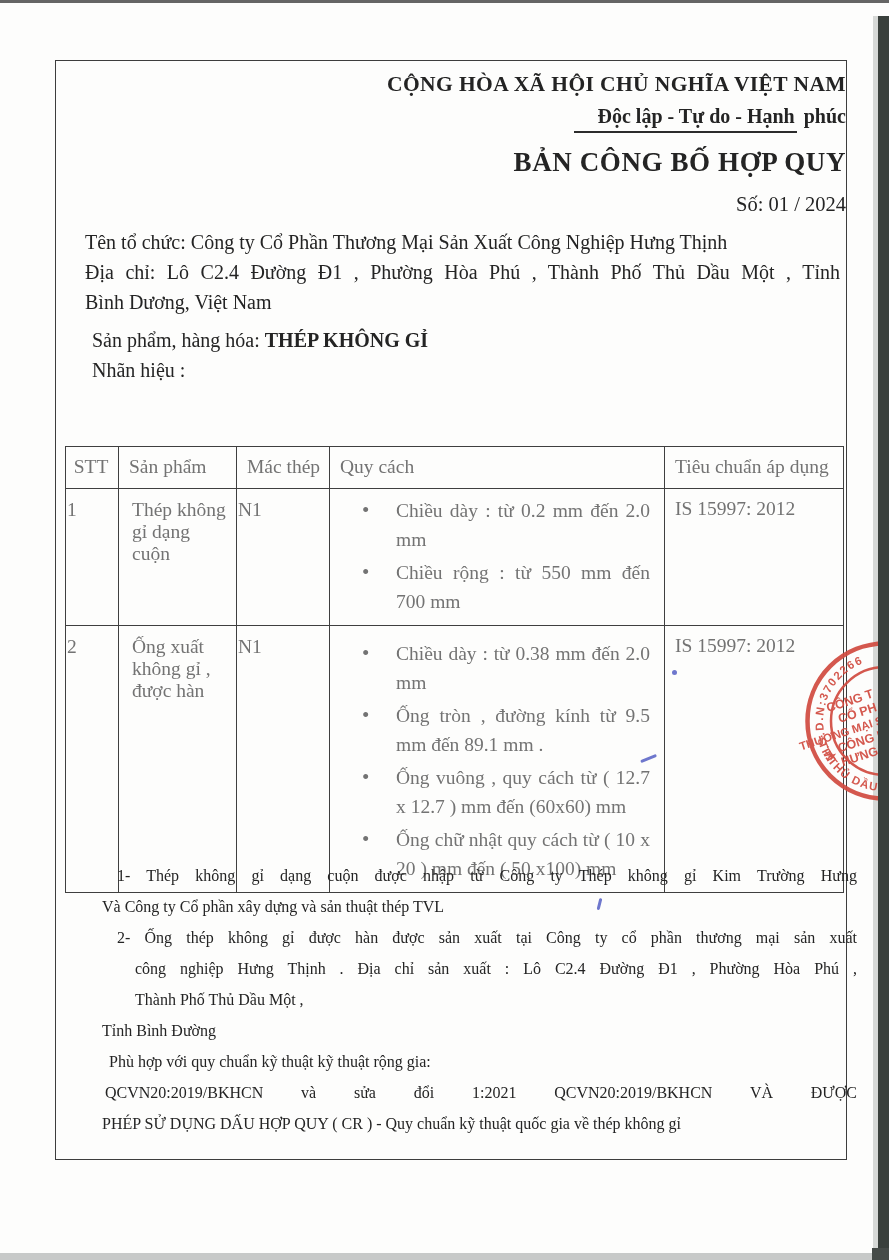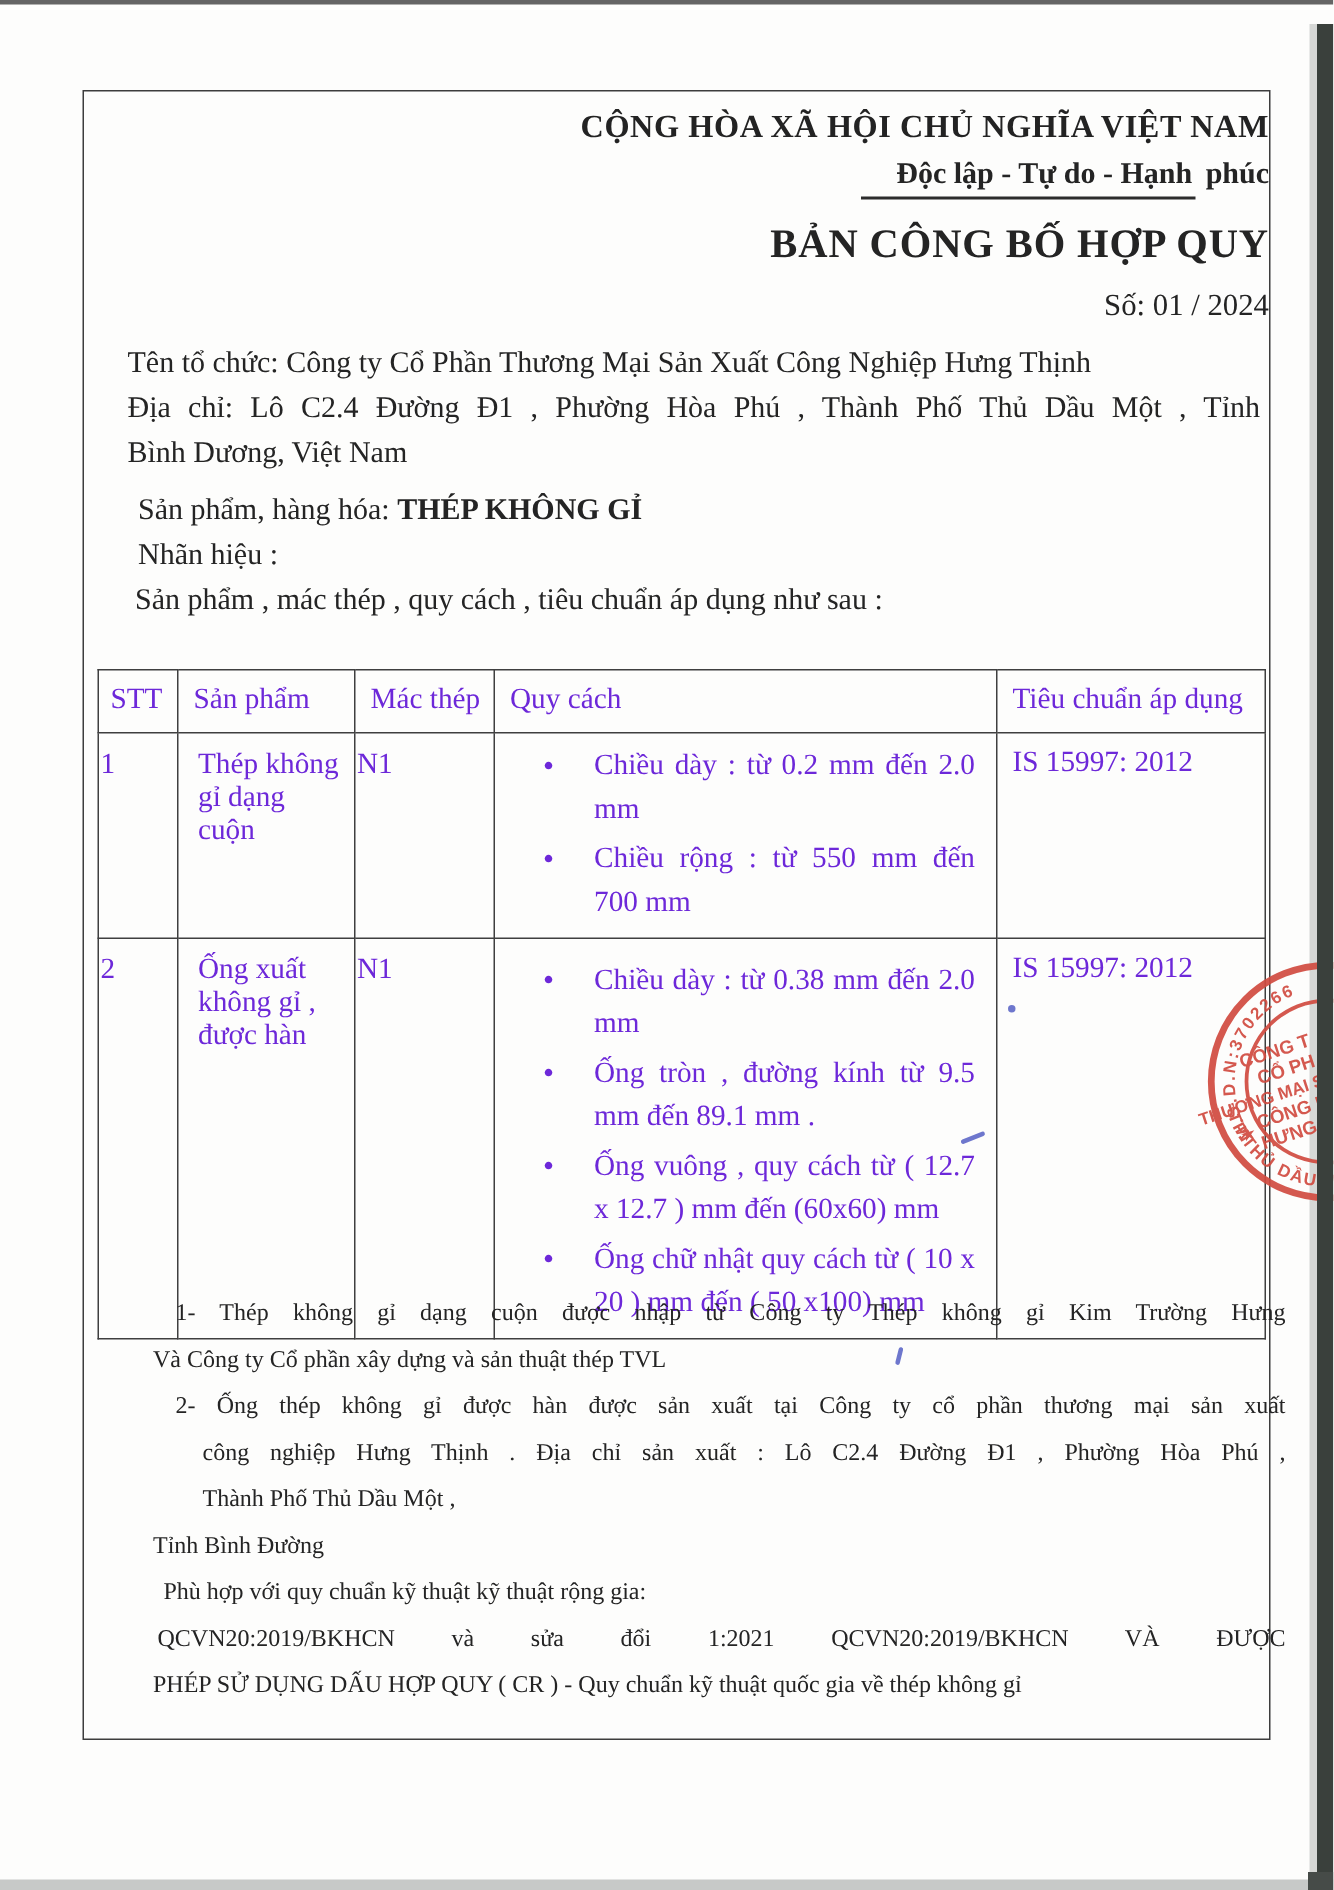--- a/index.html
+++ b/index.html
@@ -35,21 +35,21 @@
   .jl{text-align:justify;text-align-last:justify;}
   .org .shift7{padding-left:7px;}
   .org .shift5{padding-left:5px;}
   .org .gap-top{margin-top:8px;}
   .bold{font-weight:bold;}
 
   
   table.spec{
     position:absolute;left:9px;top:385px;width:778px;
     border-collapse:collapse;table-layout:fixed;
-    font-size:19.5px;color:#6d28d9;
+    font-size:19.5px;color:#737373;
   }
   table.spec td,table.spec th{
     border:1.5px solid #3f3f3f;vertical-align:top;box-sizing:border-box;
     font-weight:normal;text-align:left;
   }
   tr.hdr{height:42px;}
   tr.hdr th{vertical-align:middle;padding:2px 6px 4px 10px;}
   tr.hdr th.c-stt{text-align:center;padding-left:4px;}
   tr.r1{height:93px;}
   tr.r2{height:238px;}
@@ -104,21 +104,20 @@
 
     <div class="centered doc-title">BẢN CÔNG BỐ HỢP QUY</div>
     <div class="centered doc-number">Số: 01 / 2024</div>
 
     <div class="org">
       <p>Tên tổ chức: Công ty Cổ Phần Thương Mại Sản Xuất Công Nghiệp Hưng Thịnh</p>
       <p class="jl">Địa chỉ: Lô C2.4 Đường Đ1 , Phường Hòa Phú , Thành Phố Thủ Dầu Một , Tỉnh</p>
       <p>Bình Dương, Việt Nam</p>
       <p class="shift7 gap-top"><span>Sản phẩm, hàng hóa: </span><span class="bold">THÉP KHÔNG GỈ</span></p>
       <p class="shift7">Nhãn hiệu :</p>
-      <p class="shift5">Sản phẩm , mác thép , quy cách , tiêu chuẩn áp dụng như sau :</p>
     </div>
 
     <table class="spec">
       <colgroup>
         <col style="width:53px">
           <col style="width:118px">
           <col style="width:93px">
           <col style="width:335px">
           <col style="width:179px">
       </colgroup>

